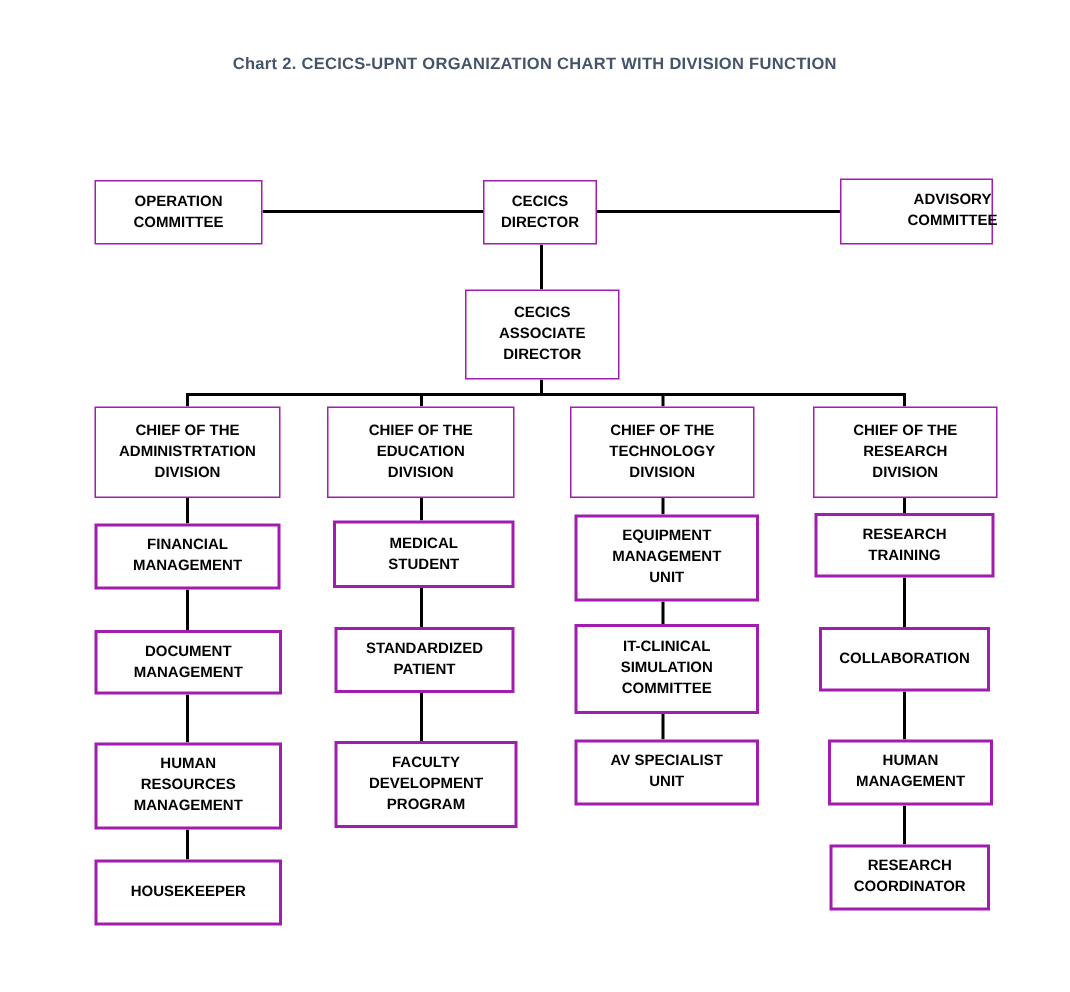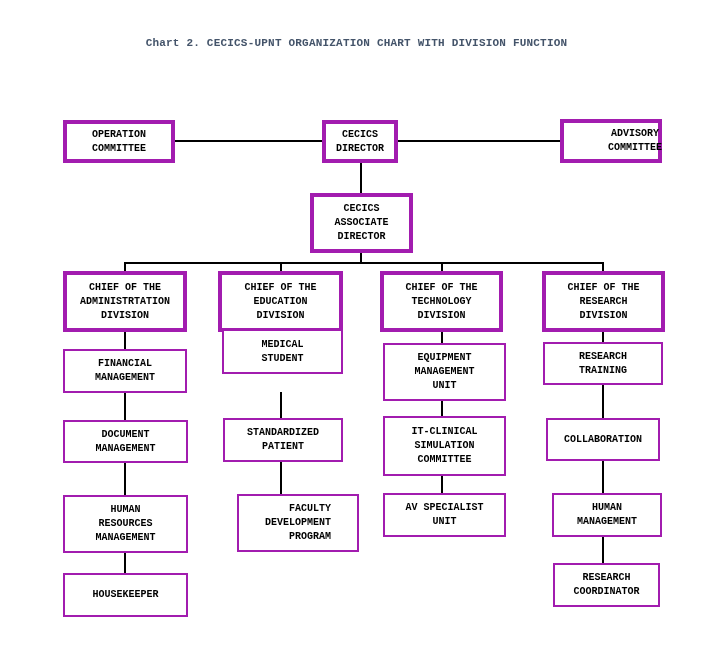--- a/index.html
+++ b/index.html
@@ -6,35 +6,34 @@
   body {
     width: 713px; height: 661px;
     background: #ffffff;
     font-family: "Liberation Sans", sans-serif;
   }
   .page {
     position: relative;
     width: 713px; height: 648px;
     background: #ffffff;
     overflow: hidden;
-    font-family: Liberation Mono, monospace;
   }
   .chart-title {
     position: absolute;
     top: 37px; left: 0; width: 713px;
     text-align: center;
     font-size: 11px;
     font-weight: bold;
     letter-spacing: 0.2px;
   }
   .node {
     position: absolute;
     box-sizing: border-box;
     background: #ffffff;
-    border: 4px solid #a21caf;
+    border: 1px solid #a21caf;
     display: flex;
     align-items: center;
     justify-content: center;
     text-align: center;
     font-size: 10px;
     font-weight: bold;
     line-height: 1.4;
     color: #000000;
     white-space: pre-line;
     z-index: 2;
@@ -113,25 +112,25 @@
 
   <div class="node unit" style="left:63px; top:349px; width:124px; height:44px;">FINANCIAL
 MANAGEMENT</div>
   <div class="node unit" style="left:63px; top:420px; width:125px; height:43px;">DOCUMENT
 MANAGEMENT</div>
   <div class="node unit" style="left:63px; top:495px; width:125px; height:58px;">HUMAN
 RESOURCES
 MANAGEMENT</div>
   <div class="node unit" style="left:63px; top:573px; width:125px; height:44px;">HOUSEKEEPER</div>
 
-  <div class="node unit" style="left:222px; top:329px; width:121px; height:45px;">MEDICAL
+  <div class="node unit" style="left:222px; top:347px; width:121px; height:45px;">MEDICAL
 STUDENT</div>
   <div class="node unit" style="left:223px; top:418px; width:120px; height:44px;">STANDARDIZED
 PATIENT</div>
-  <div class="node unit" style="left:237px; top:494px; width:122px; height:58px;text-align:right;">FACULTY
+  <div class="node unit" style="left:223px; top:494px; width:122px; height:58px;">FACULTY
 DEVELOPMENT
 PROGRAM</div>
 
   <div class="node unit" style="left:383px; top:343px; width:123px; height:58px;">EQUIPMENT
 MANAGEMENT
 UNIT</div>
   <div class="node unit" style="left:383px; top:416px; width:123px; height:60px;">IT-CLINICAL
 SIMULATION
 COMMITTEE</div>
   <div class="node unit" style="left:383px; top:493px; width:123px; height:44px;text-align:center;">AV SPECIALIST

